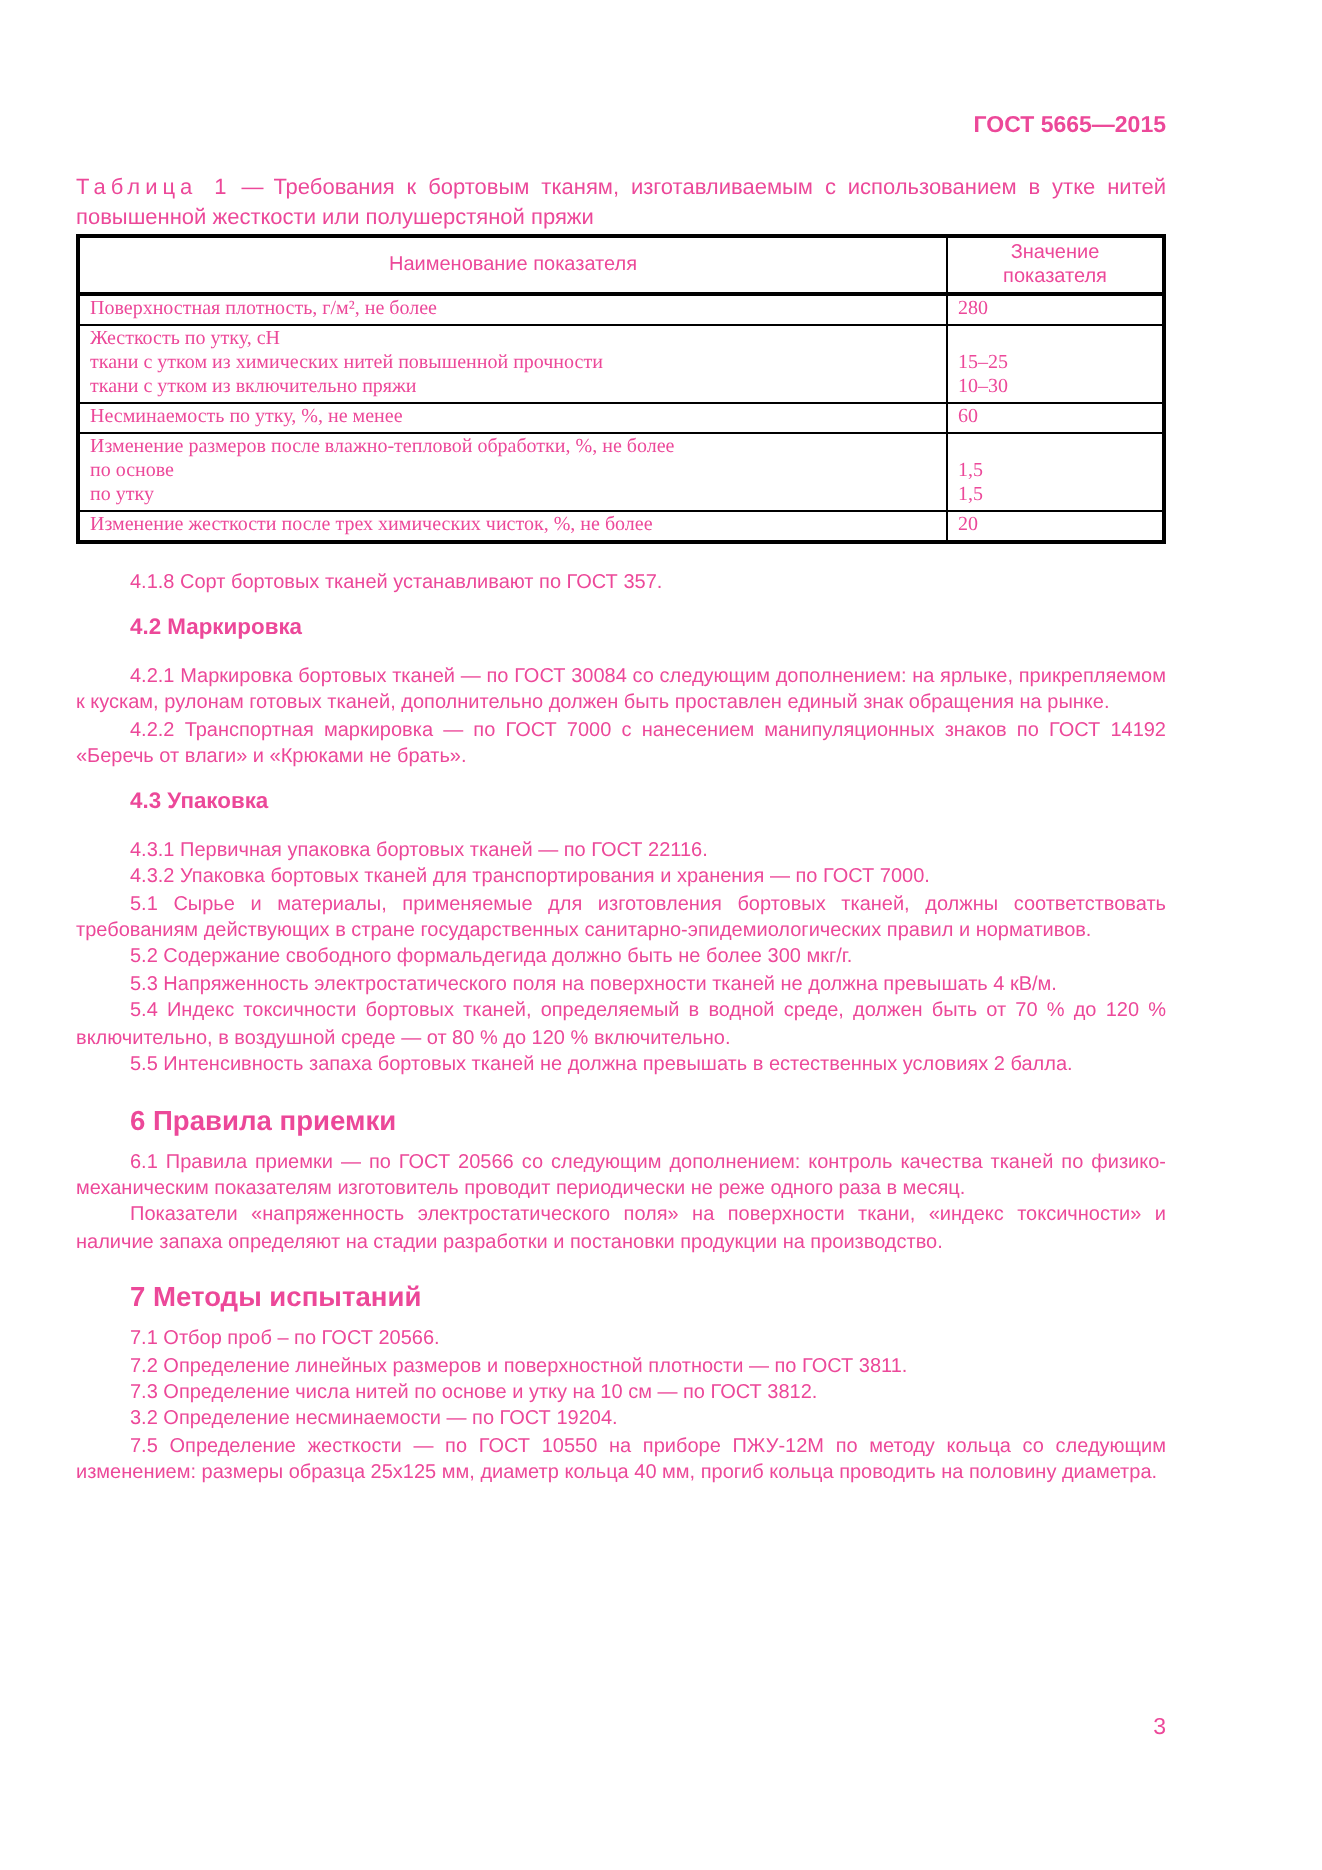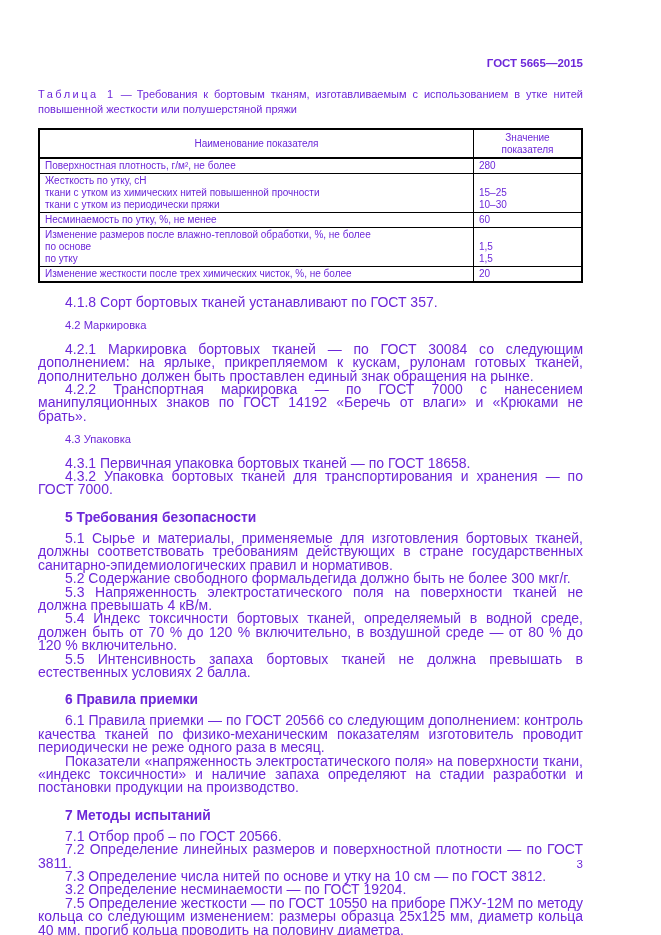--- a/index.html
+++ b/index.html
@@ -2,21 +2,21 @@
 <html lang="ru"><head>
 <meta charset="utf-8">
 <style>
   html, body { margin: 0; padding: 0; background: #e8e8e8; }
   .page {
     position: relative;
     width: 661px;
     height: 935px;
     margin: 0 auto;
     background: #ffffff;
-    color: #6d28d9;
+    color: #ec4899;
     box-sizing: border-box;
     padding: 56px 78px 0 38px;
     font-family: "Liberation Sans", sans-serif;
     overflow: hidden;
   }
   .doc-header {
     font-size: 11.5px;
     font-weight: bold;
     text-align: right;
     line-height: 14px;
@@ -26,21 +26,21 @@
     font-size: 11px;
     line-height: 14.5px;
     text-align: justify;
   }
   .caption-label { letter-spacing: 2.5px; }
   .caption-dash { margin: 0 5px; }
   table.req-table {
     width: 100%;
     border-collapse: collapse;
     border: 2px solid #000;
-    margin-top: 12px;
+    margin-top: 1px;
     font-size: 10px;
     table-layout: fixed;
     padding-left: 27px;
   }
   table.req-table th {
     font-weight: normal;
     text-align: center;
     vertical-align: middle;
     padding: 2px 4px;
     line-height: 11.5px;
@@ -50,34 +50,35 @@
   table.req-table th:first-child,
   table.req-table td:first-child {
     width: 425px;
     border-right: 1.3px solid #000;
   }
   table.req-table td {
     vertical-align: top;
     padding: 1px 5px;
     line-height: 12px;
     border-top: 1.2px solid #000;
+    font-family: Liberation Serif, serif;
   }
   .tline { min-height: 12px; }
   .body-para {
     margin: 0;
-    font-size: 14px;
+    font-size: 10px;
     line-height: 13.4px;
     text-align: justify;
     text-indent: 27px;
   }
   .first-after-table { margin-top: 13px; }
   .subheading {
     margin: 10px 0;
     font-size: 11.2px;
-    font-weight: normal;
+    font-weight: bold;
     text-indent: 27px;
     line-height: 13.4px;
   }
   .section-heading {
     margin: 12px 0 6px 0;
     font-size: 13.8px;
     font-weight: bold;
     text-indent: 27px;
     line-height: 17px;
   }
@@ -113,21 +114,21 @@
           <div class="tline">Поверхностная плотность, г/м², не более</div>
         </td>
         <td>
           <div class="tline">280</div>
         </td>
       </tr>
       <tr>
         <td>
           <div class="tline">Жесткость по утку, сН</div>
           <div class="tline">ткани с утком из химических нитей повышенной прочности</div>
-          <div class="tline">ткани с утком из периодически пряжи</div>
+          <div class="tline">ткани с утком из включительно пряжи</div>
         </td>
         <td>
           <div class="tline"></div>
           <div class="tline">15–25</div>
           <div class="tline">10–30</div>
         </td>
       </tr>
       <tr>
         <td>
           <div class="tline">Несминаемость по утку, %, не менее</div>
@@ -161,24 +162,23 @@
 
   <p class="body-para first-after-table">4.1.8 Сорт бортовых тканей устанавливают по ГОСТ 357.</p>
 
   <p class="subheading">4.2 Маркировка</p>
 
   <p class="body-para">4.2.1 Маркировка бортовых тканей — по ГОСТ 30084 со следующим дополнением: на ярлыке, прикрепляемом к кускам, рулонам готовых тканей, дополнительно должен быть проставлен единый знак обращения на рынке.</p>
   <p class="body-para">4.2.2 Транспортная маркировка — по ГОСТ 7000 с нанесением манипуляционных знаков по ГОСТ 14192 «Беречь от влаги» и «Крюками не брать».</p>
 
   <p class="subheading">4.3 Упаковка</p>
 
-  <p class="body-para">4.3.1 Первичная упаковка бортовых тканей — по ГОСТ 18658.</p>
+  <p class="body-para">4.3.1 Первичная упаковка бортовых тканей — по ГОСТ 22116.</p>
   <p class="body-para">4.3.2 Упаковка бортовых тканей для транспортирования и хранения — по ГОСТ 7000.</p>
 
-  <p class="section-heading">5 Требования безопасности</p>
 
   <p class="body-para">5.1 Сырье и материалы, применяемые для изготовления бортовых тканей, должны соответствовать требованиям действующих в стране государственных санитарно-эпидемиологических правил и нормативов.</p>
   <p class="body-para">5.2 Содержание свободного формальдегида должно быть не более 300 мкг/г.</p>
   <p class="body-para">5.3 Напряженность электростатического поля на поверхности тканей не должна превышать 4 кВ/м.</p>
   <p class="body-para">5.4 Индекс токсичности бортовых тканей, определяемый в водной среде, должен быть от 70 % до 120 % включительно, в воздушной среде — от 80 % до 120 % включительно.</p>
   <p class="body-para">5.5 Интенсивность запаха бортовых тканей не должна превышать в естественных условиях 2 балла.</p>
 
   <p class="section-heading">6 Правила приемки</p>
 
   <p class="body-para">6.1 Правила приемки — по ГОСТ 20566 со следующим дополнением: контроль качества тканей по физико-механическим показателям изготовитель проводит периодически не реже одного раза в месяц.</p>

